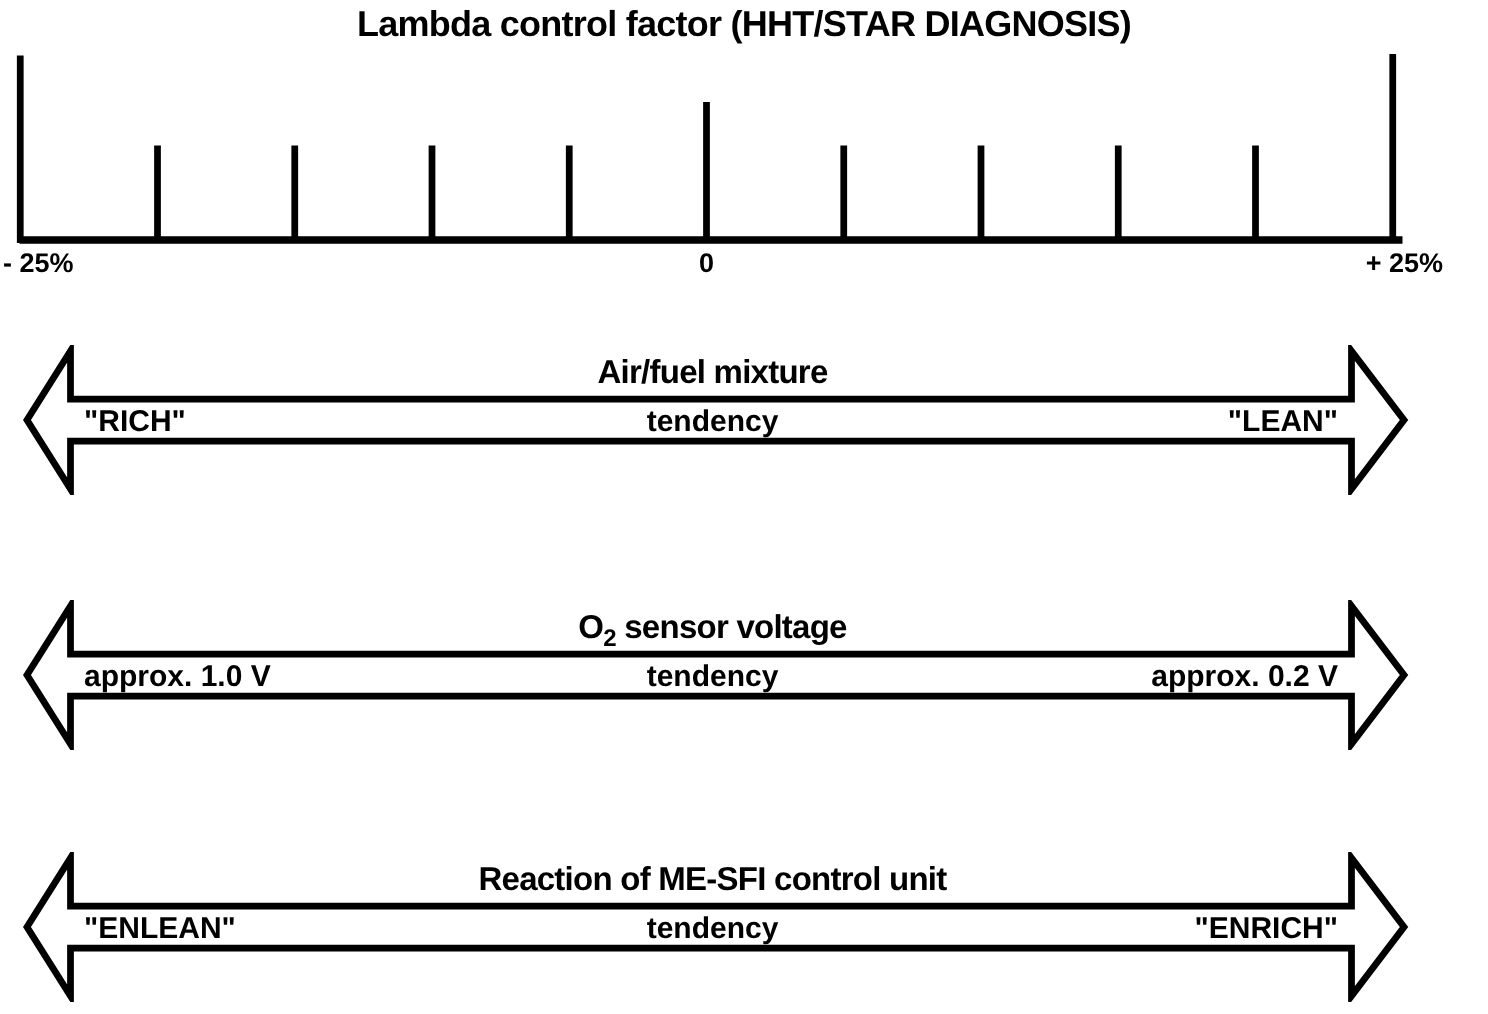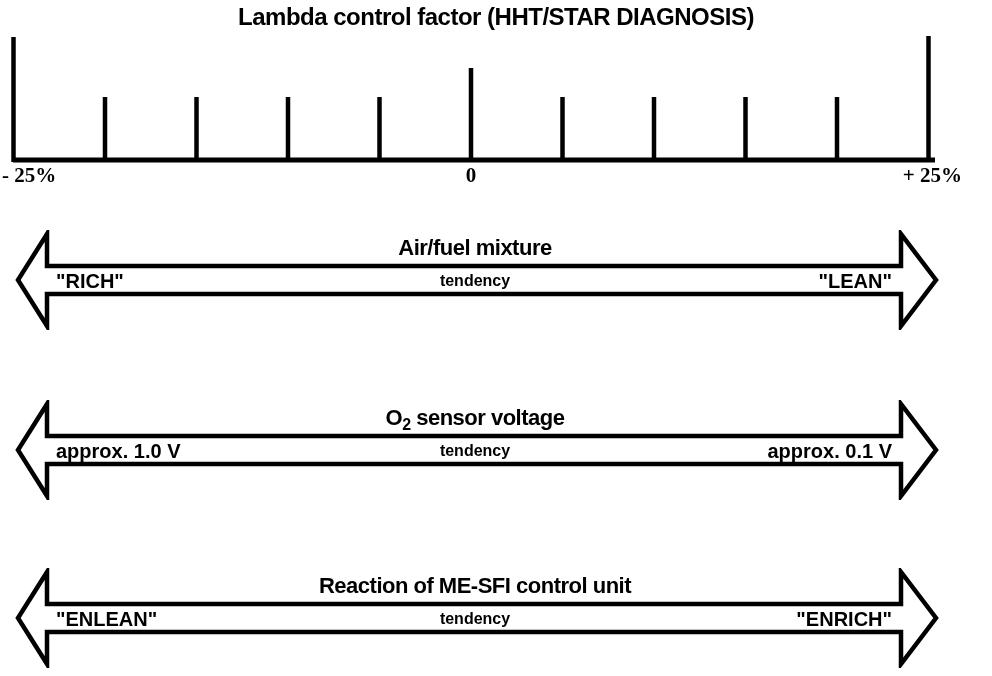--- a/index.html
+++ b/index.html
@@ -20,39 +20,39 @@
     top: 3px; left: 0; width: 992px;
     text-align: center;
     font-size: 24px; line-height: 28px;
     letter-spacing: -0.5px;
   }
   #ruler-svg { top: 0; left: 0; }
   #ruler-svg line, #ruler-svg path { stroke: #000000; fill: none; }
   #ruler-svg .baseline { stroke-width: 5; }
   #ruler-svg line { stroke-width: 4.5; }
 
-  .scale-label { top: 163px; font-size: 21px; line-height: 24px; font-family: Liberation Serif, serif; }
+  .scale-label { top: 163px; font-size: 18px; line-height: 24px; }
   #scale-min   { left: 2px; }
   #scale-max   { right: 30px; }
   .center-line { left: 0; width: 942px; text-align: center; } 
 
   
   .arrow-block { left: 4px; width: 992px; height: 100px; }
   .arrow-block svg { position: absolute; top: 0; left: 0; }
   .arrow-outline { fill: #ffffff; stroke: #000000; stroke-width: 4.5; stroke-linejoin: miter; }
 
   .arrow-title {
     top: 5px;
     font-size: 22px; line-height: 26px;
     letter-spacing: -0.5px;
   }
   .arrow-title sub { font-size: 16px; }
   .lbl-left  { position: absolute; left: 52px;  top: 41px; font-size: 20px; line-height: 20px; }
   .lbl-right { position: absolute; right: 104px; top: 41px; font-size: 20px; line-height: 20px; }
-  .lbl-center { top: 41px; font-size: 16px; line-height: 20px; }
+  .lbl-center { top: 41px; font-size: 20px; line-height: 20px; }
 </style>
 </head>
 <body>
 
 <div id="stage">
 
   <div id="main-title" class="abs">Lambda control factor (HHT/STAR DIAGNOSIS)</div>
 
   <svg id="ruler-svg" class="abs" width="992" height="200" viewBox="0 0 992 200">
     <path class="baseline" d="M13,160 H935"></path>
@@ -94,21 +94,21 @@
     <svg width="992" height="100" viewBox="0 0 992 100">
       <polygon class="arrow-outline" points="14,50 43,4 43,36 897,36 897,4 932,50 897,96 897,64 43,64 43,96"></polygon>
     </svg>
     <div class="abs arrow-title center-line">
       <span>O</span><sub>2</sub><span> sensor voltage</span>
     </div>
     <div class="lbl-left">approx. 1.0 V</div>
     <div class="abs lbl-center center-line">
       <span>tendency</span>
     </div>
-    <div class="lbl-right">approx. 0.1 V</div>
+    <div class="lbl-right">approx. 0.2 V</div>
   </div>
 
   <div class="abs arrow-block" style="top:568px;">
     <svg width="992" height="100" viewBox="0 0 992 100">
       <polygon class="arrow-outline" points="14,50 43,4 43,36 897,36 897,4 932,50 897,96 897,64 43,64 43,96"></polygon>
     </svg>
     <div class="abs arrow-title center-line">
       <span>Reaction of ME-SFI control unit</span><sub></sub><span></span>
     </div>
     <div class="lbl-left">"ENLEAN"</div>

